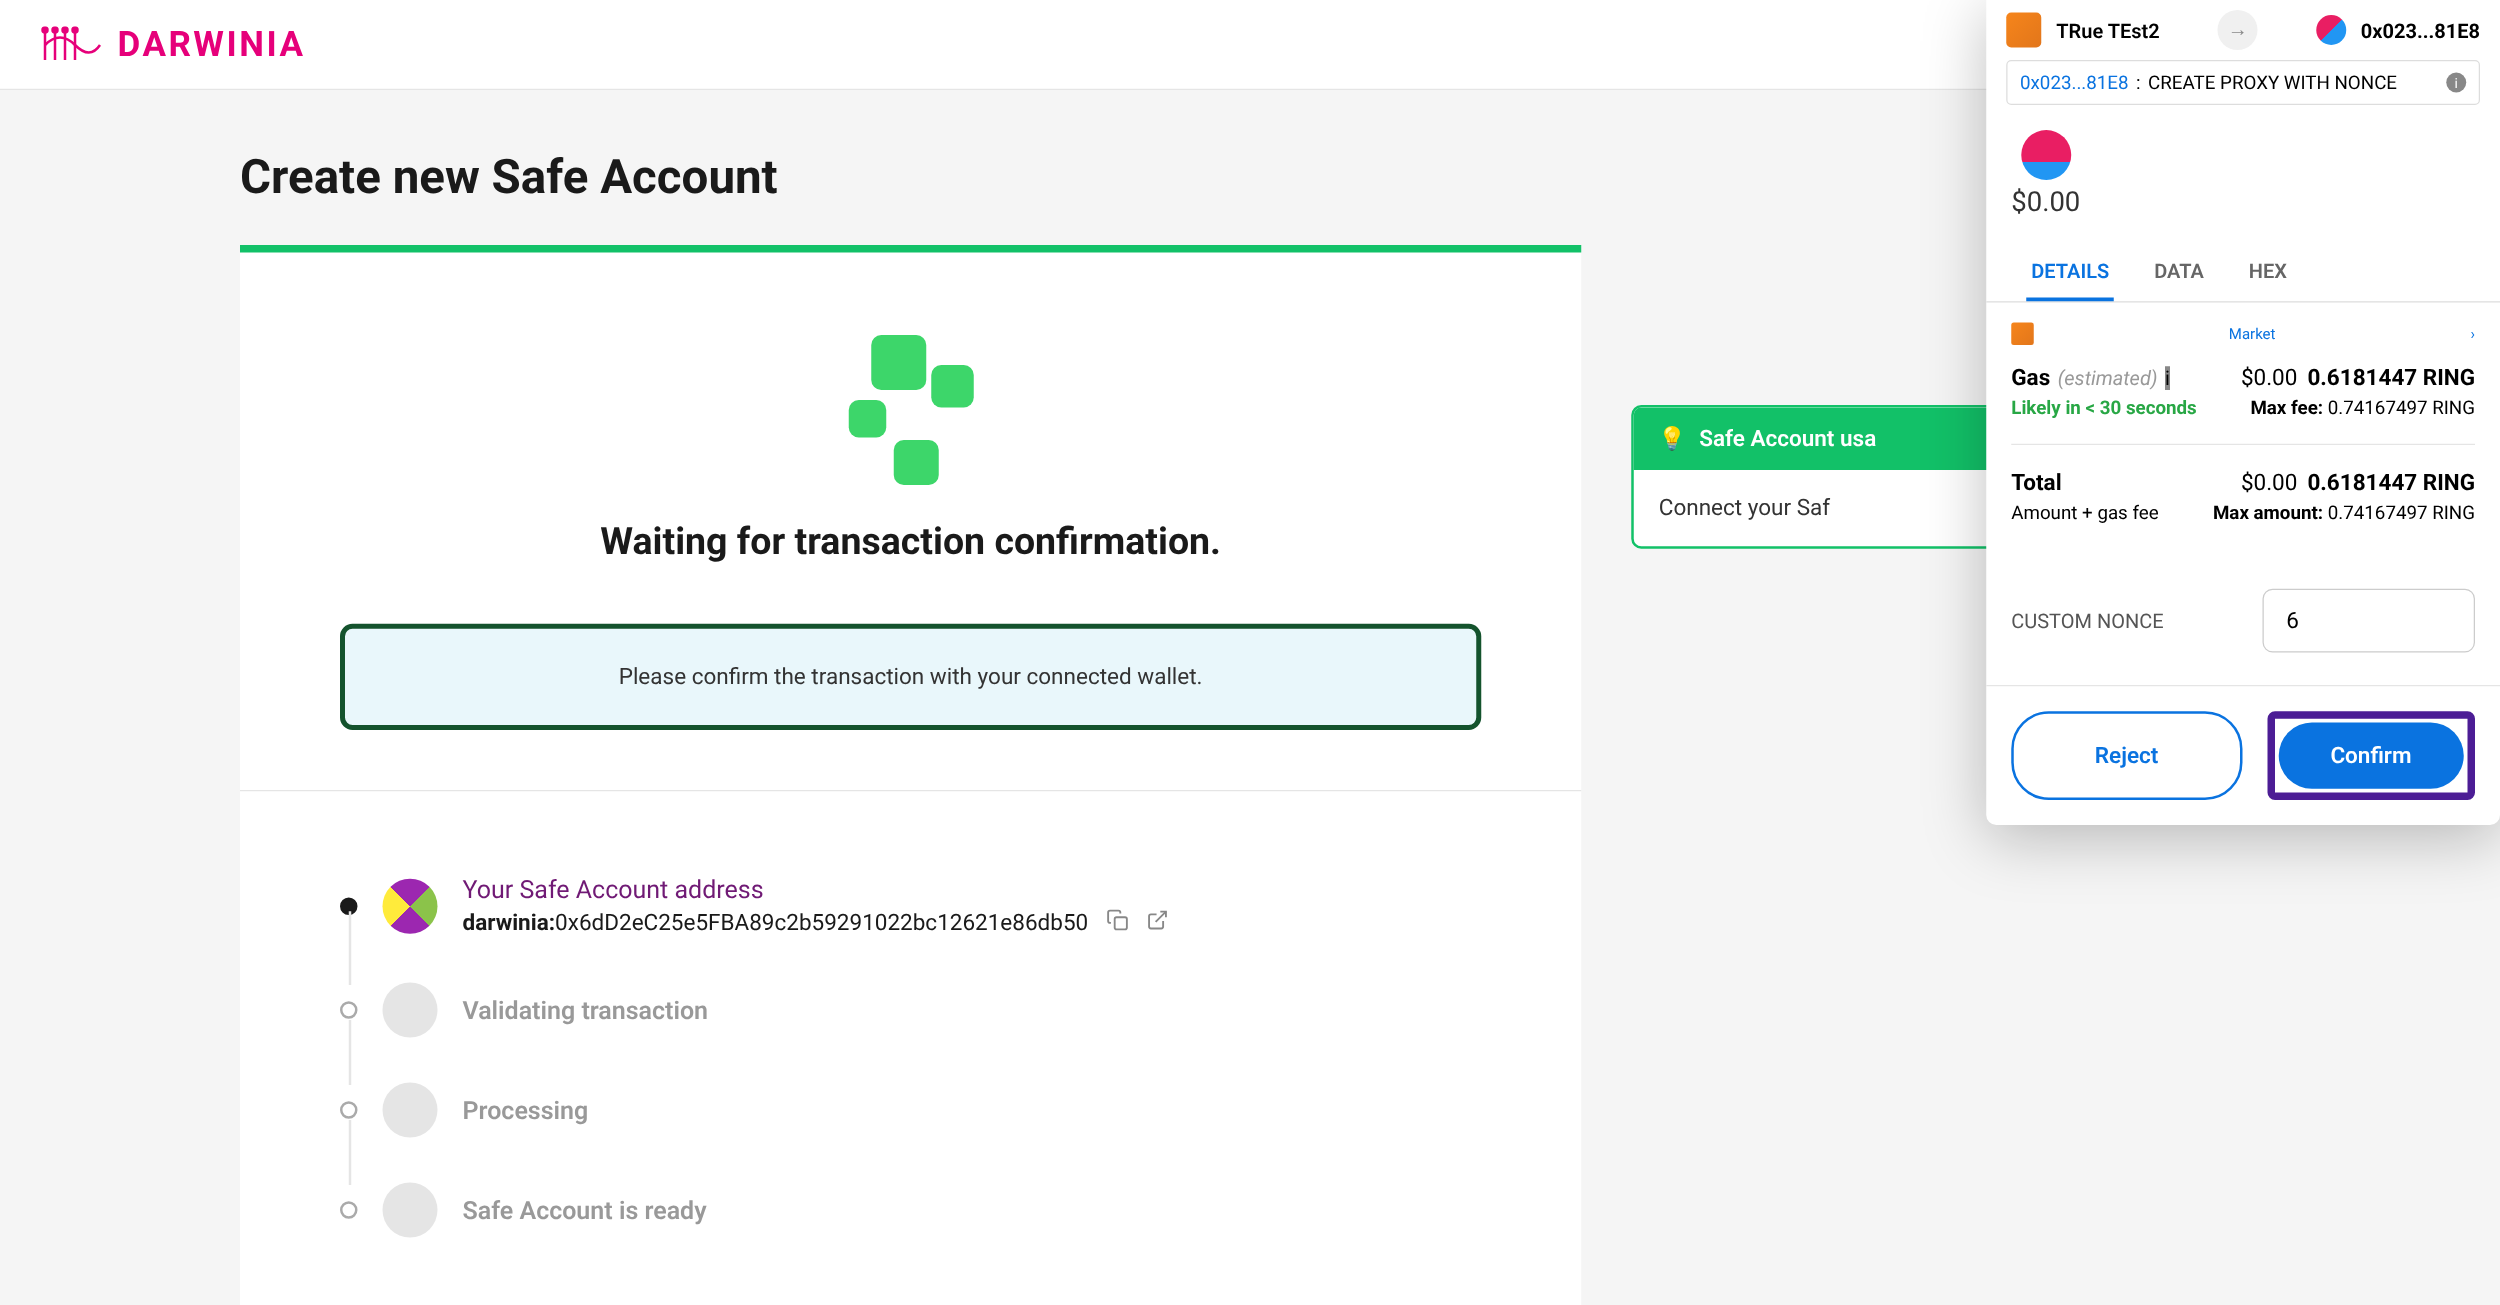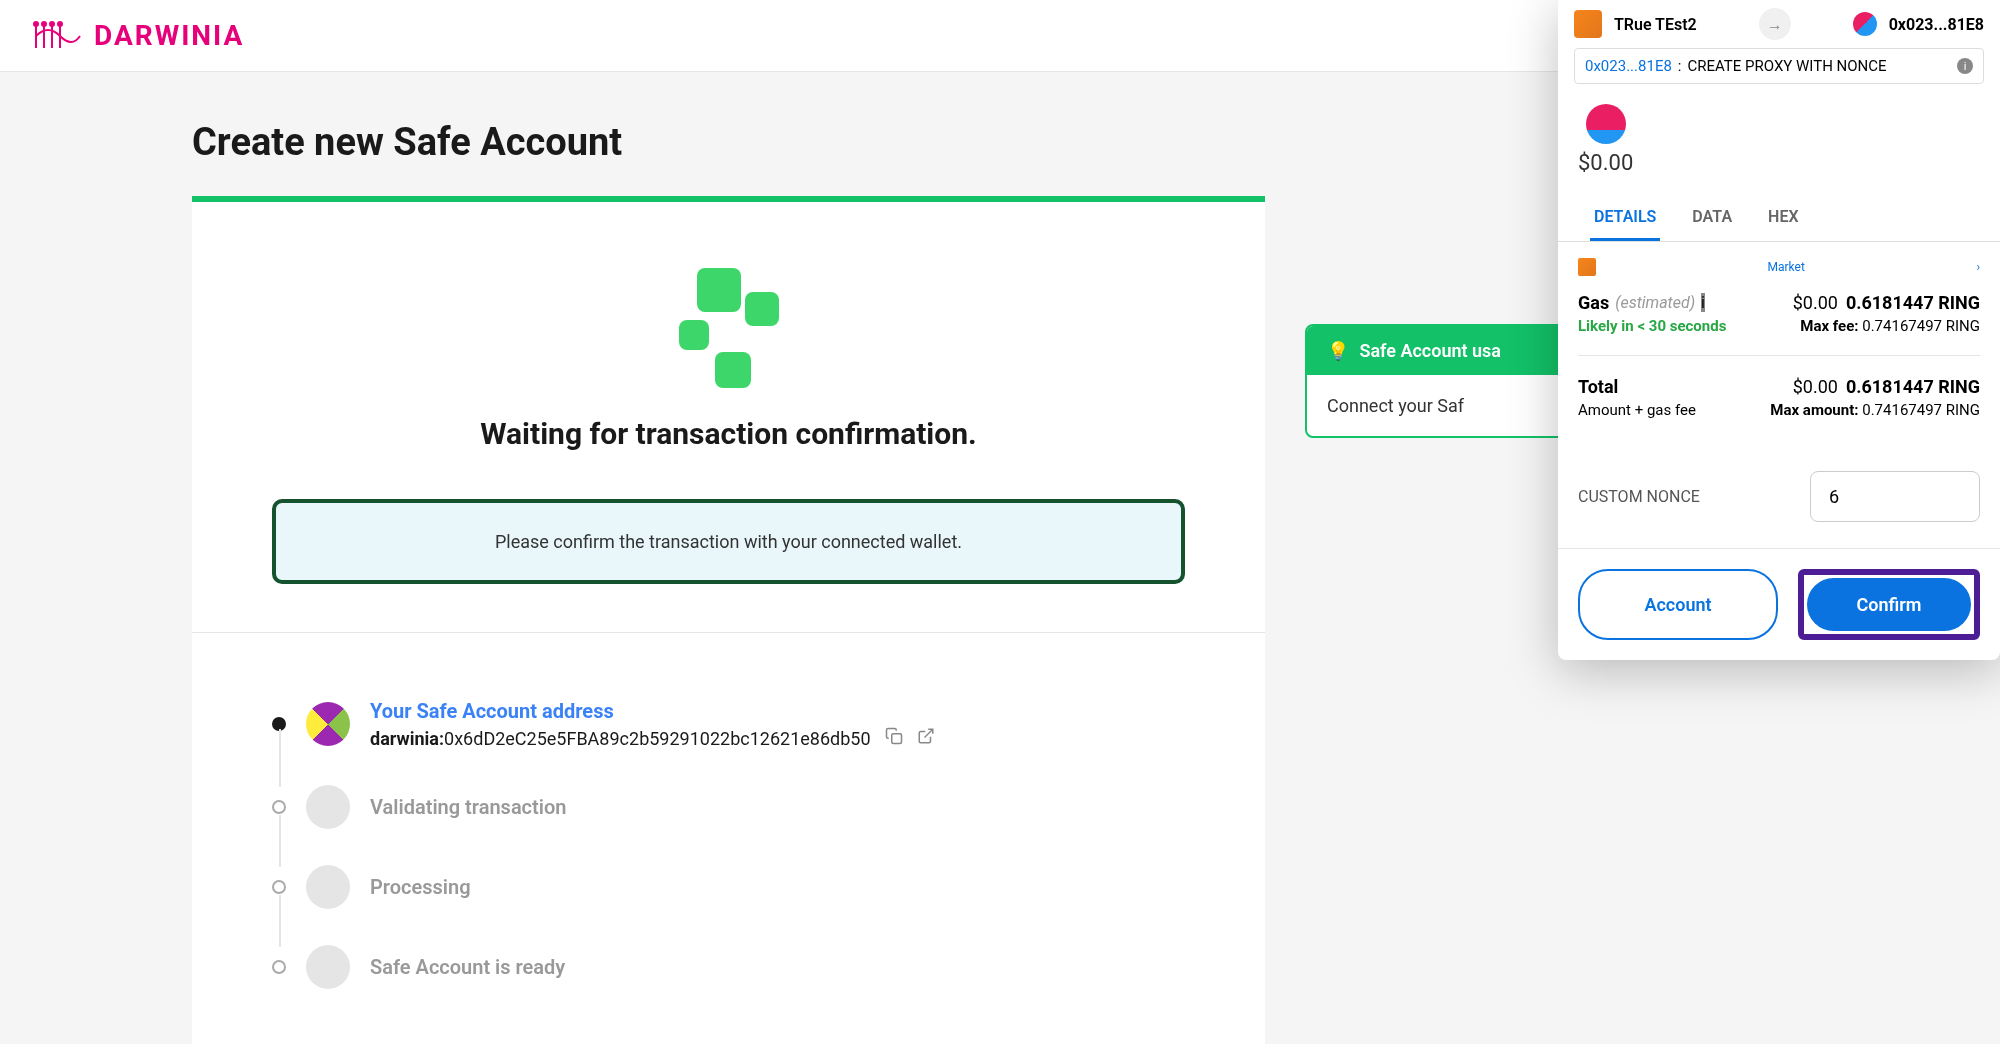--- a/index.html
+++ b/index.html
@@ -186,22 +186,22 @@
     .step-avatar.colored {
       background: conic-gradient(from 45deg, #8BC34A 0deg 90deg, #9C27B0 90deg 180deg, #FFEB3B 180deg 270deg, #9C27B0 270deg 360deg);
     }
     
     .step-content {
       flex: 1;
     }
     
     .step-title {
       font-size: 20px;
-      font-weight: 700;
-      color: #3b82f6;
+      font-weight: 400;
+      color: #701a75;
     }
     
     .step-title.muted {
       color: #999;
       font-weight: 600;
     }
     
     .step-address {
       font-size: 18px;
       color: #1a1a1a;
@@ -247,21 +247,21 @@
       padding: 20px;
       font-size: 18px;
       color: #333;
     }
     
     
     .wallet-popup {
       position: absolute;
       top: 0;
       right: 0;
-      width: 442px;
+      width: 411px;
       background: white;
       border-radius: 0 0 8px 8px;
       box-shadow: 0 10px 50px rgba(0,0,0,0.25);
       z-index: 100;
     }
     
     .wallet-header {
       padding: 8px 16px 0;
       display: flex;
       align-items: center;
@@ -693,18 +693,18 @@
       </span>
     </div>
 
     <div class="wallet-nonce">
       <span class="wallet-nonce-label">CUSTOM NONCE</span>
       <input class="wallet-nonce-input" value="6" style="">
     </div>
   </div>
 
   <div class="wallet-footer">
-    <button class="wallet-btn reject">Account</button>
+    <button class="wallet-btn reject">Reject</button>
     <div class="confirm-highlight" style="flex:1;display:flex;">
       <button class="wallet-btn confirm" style="flex:1;">Confirm</button>
     </div>
   </div>
 </div>
 
 </body></html>

